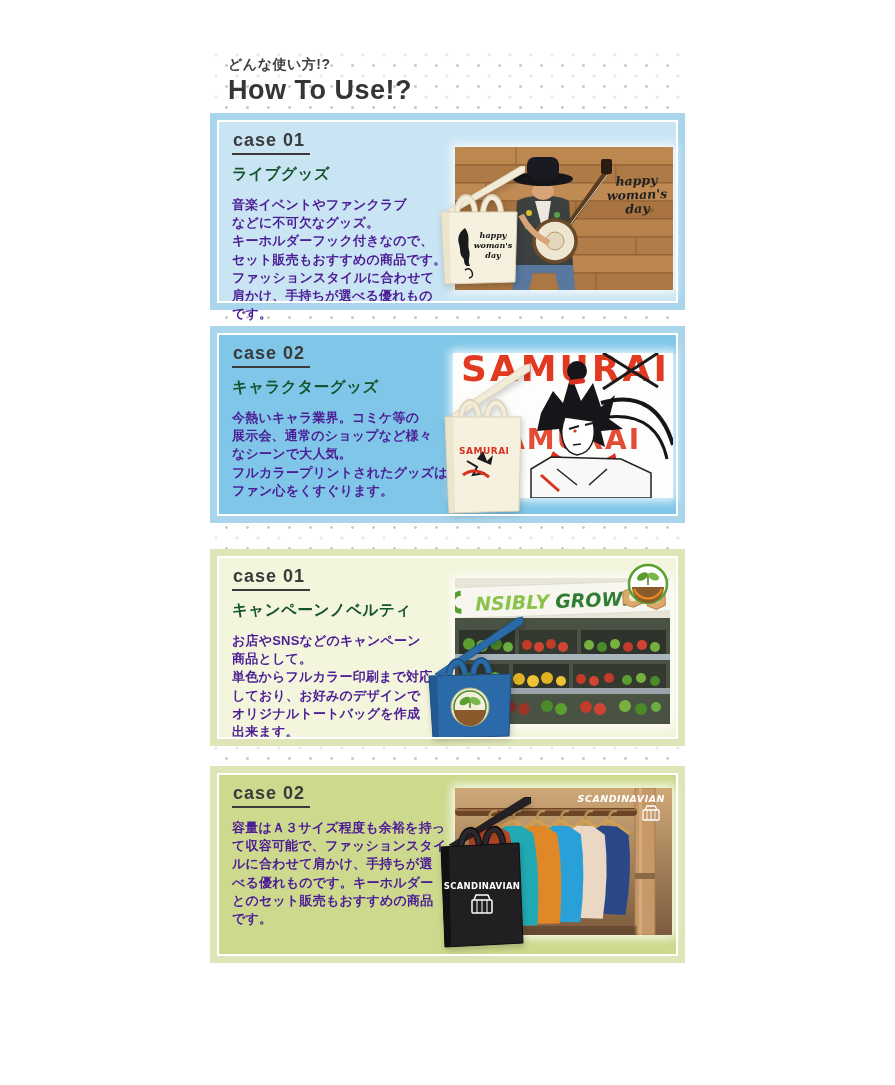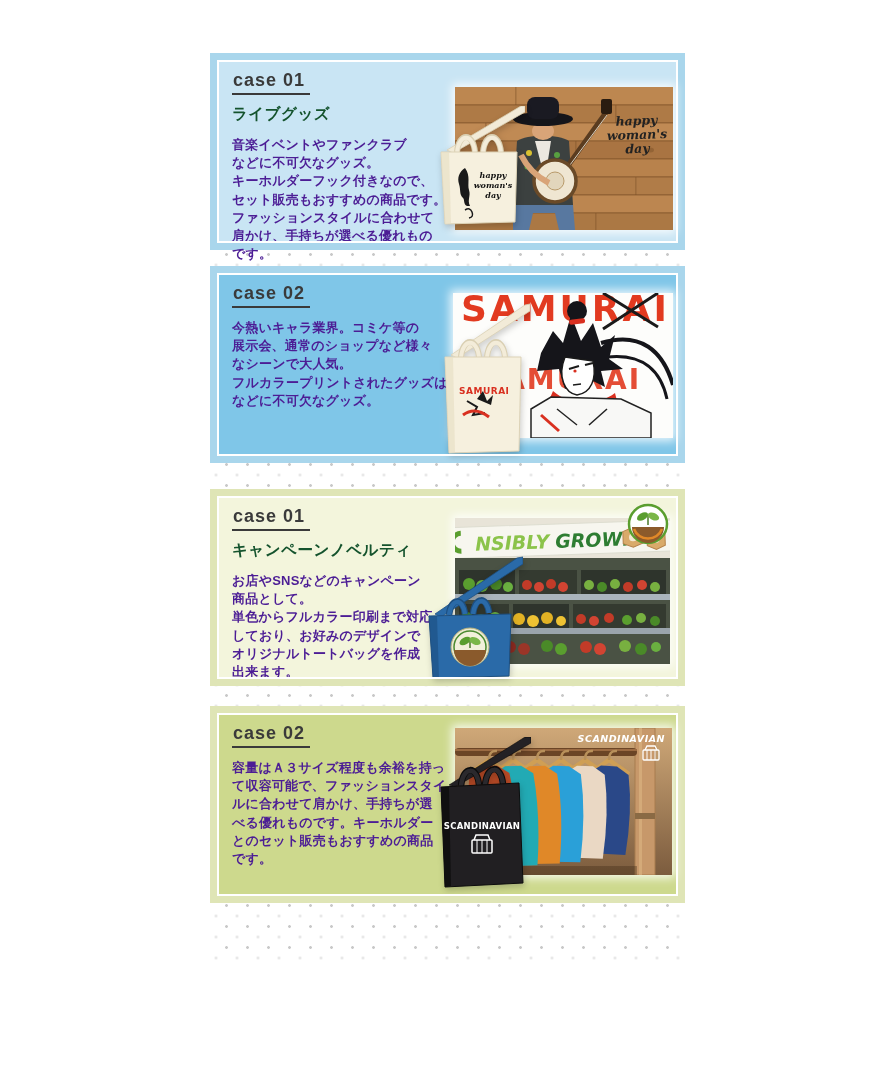--- a/index.html
+++ b/index.html
@@ -40,20 +40,24 @@
   .b2{left:218px;top:30px;width:95px;height:152px;}
   .b3{left:206px;top:56px;width:100px;height:127px;}
   .b4{left:214px;top:24px;width:100px;height:154px;}
   .badge{position:absolute;z-index:5;right:9px;top:7px;width:42px;height:42px;}
 </style>
 </head>
 <body>
 
 <div class="column">
 
+  <div class="header">
+    <div class="sub">どんな使い方!?</div>
+    <div class="title">How To Use!?</div>
+  </div>
 
   <div class="card" style="border-color: rgb(169, 214, 236); background-color: rgb(201, 229, 244);">
     <div class="tblock">
       <span class="case">case 01</span>
       <div class="ttl">ライブグッズ</div>
       <div class="bodytx">音楽イベントやファンクラブ
 などに不可欠なグッズ。
 キーホルダーフック付きなので、
 セット販売もおすすめの商品です。
 ファッションスタイルに合わせて
@@ -138,25 +142,26 @@
             <text x="38" y="32"><tspan>day</tspan></text>
           </g>
         </g>
       </svg>
     </div>
   </div>
 
   <div class="card mt16" style="border-color: rgb(169, 214, 236); background-color: rgb(127, 198, 232);">
     <div class="tblock">
       <span class="case">case 02</span>
+      <div class="ttl">キャラクターグッズ</div>
       <div class="bodytx">今熱いキャラ業界。コミケ等の
 展示会、通常のショップなど様々
 なシーンで大人気。
 フルカラープリントされたグッズは
-などに不可欠なグッズ。</div>
+ファン心をくすぐります。</div>
     </div>
 
     <div class="photo p2">
       <svg width="220" height="145" viewBox="0 0 220 145">
         <rect x="0" y="0" width="220" height="145" fill="#fdfdfb"></rect>
         <text x="8" y="28" font-size="36" font-weight="800" letter-spacing="3" fill="#e23a20" font-family="'DejaVu Sans',sans-serif">SAMURAI</text>
         <path d="M150,0 L205,34" stroke="#1a1a1a" stroke-width="3"></path>
         <path d="M205,0 L150,36" stroke="#1a1a1a" stroke-width="3"></path>
         <text x="28" y="96" font-size="28" font-weight="800" letter-spacing="2" fill="#e23a20" opacity="0.9" font-family="'DejaVu Sans',sans-serif">SAMURAI</text>
         <g transform="translate(118,20)">

